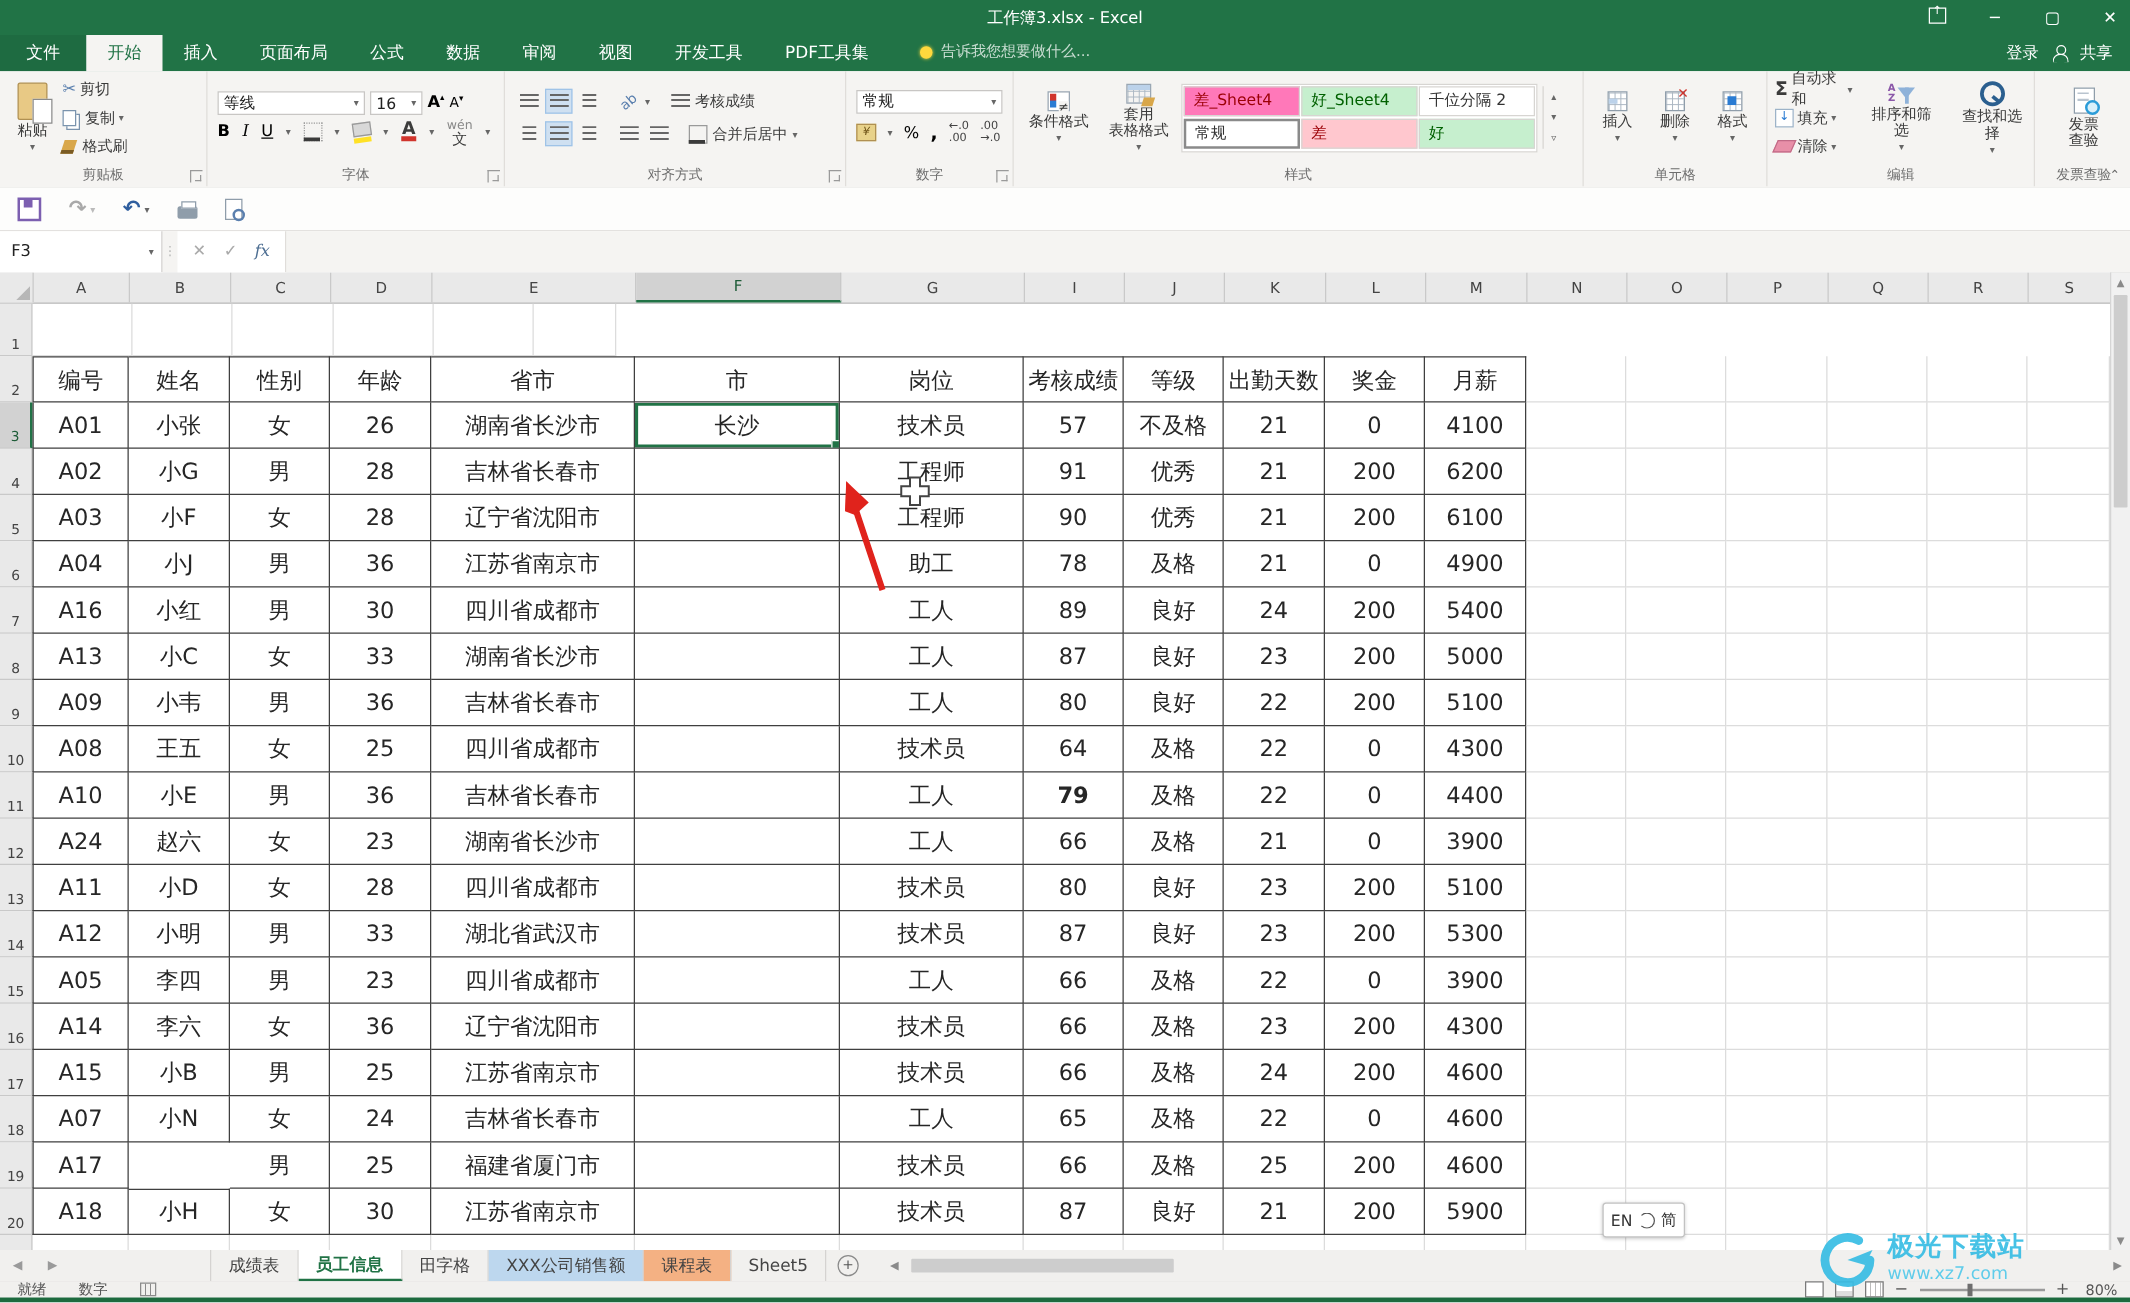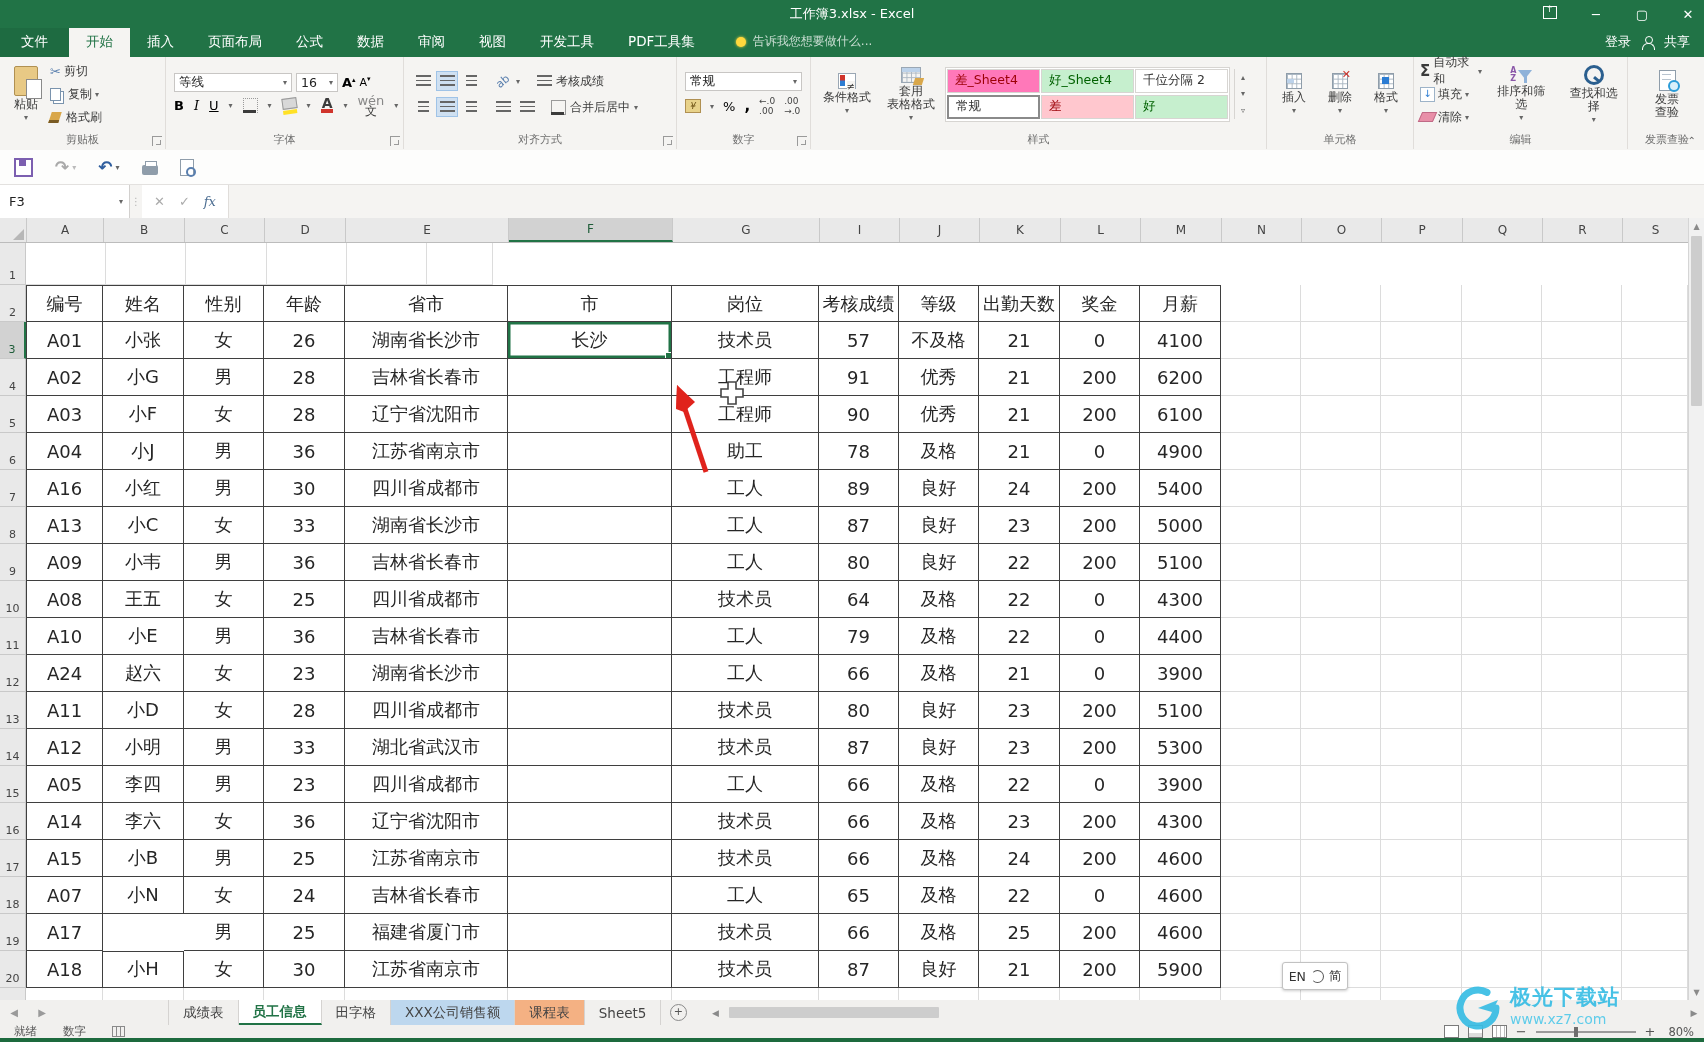--- a/index.html
+++ b/index.html
@@ -50,21 +50,21 @@
      border:1px solid #8f9daa;background-color:#fff;position:relative;}
   .ic-grid.del:after{content:"✕";position:absolute;right:-4px;top:-6px;color:#d0342c;font-size:11px;font-weight:bold;}
   .ic-grid.ins:after{content:"";position:absolute;left:0;top:5px;width:7px;height:4px;background:#bcd2ea;}
   .ic-grid.fmt:after{content:"";position:absolute;left:3px;top:3px;width:7px;height:7px;background:#2b7cd3;}
   .ic-border{width:13px;height:13px;border:1px dotted #9a9a9a;position:relative;}
   .ic-border:after{content:"";position:absolute;left:-1px;bottom:-1px;width:13px;height:3px;background:#3b3b3b;}
   .ic-paint{width:13px;height:9px;background:#d8d8d8;border:1px solid #9a9a9a;transform:rotate(-8deg);position:relative;margin-top:-4px;}
   .ic-paint:after{content:"";position:absolute;left:-1px;bottom:-6px;width:14px;height:4px;background:#ffe126;}
   .ic-A{font-size:14px;font-weight:bold;color:#3b3b3b;line-height:11px;border-bottom:4px solid #d0342c;padding:0 1px;}
   .ic-wen{font-size:12px;color:#3b3b3b;line-height:10px;text-align:center;}
-  .ic-wen small{display:block;font-size:13px;color:#888;}
+  .ic-wen small{display:block;font-size:10px;color:#888;}
   .ic-lines{width:15px;height:12px;background:repeating-linear-gradient(#666 0 1.6px,transparent 1.6px 4.6px);}
   .ic-lines.short{width:11px;}
   .ic-sigma{font-size:15px;font-weight:bold;color:#3b3b3b;line-height:14px;}
   .ic-filldown{width:13px;height:13px;border:1px solid #9db3c8;color:#2b7cd3;font-size:10px;line-height:12px;text-align:center;background:#fff;}
   .ic-eraser{width:13px;height:8px;background:#e88fa8;transform:skewX(-24deg);border:1px solid #c06a86;}
   .ic-az{font-size:8px;font-weight:bold;color:#8a57a8;line-height:8px;text-align:center;}
   .ic-funnel{width:0;height:0;border-left:7px solid transparent;border-right:7px solid transparent;border-top:9px solid #8fb2d9;position:relative;}
   .ic-funnel:after{content:"";position:absolute;left:-1.5px;top:-9px;width:3px;height:13px;background:#8fb2d9;}
   .ic-mag{width:9px;height:9px;border:2px solid #2b5f8f;border-radius:50%;position:relative;}
   .ic-mag:after{content:"";position:absolute;left:8px;top:8px;width:7px;height:2.5px;background:#2b5f8f;transform:rotate(40deg);transform-origin:0 0;}
@@ -690,21 +690,21 @@
       </div>
       <div class="grow" style="height: 37px;">
         <div class="rowhdr">11</div>
         <div class="cell tbl c0" style="width: 77px;">A10</div>
         <div class="cell tbl" style="width: 81px;">小E</div>
         <div class="cell tbl" style="width: 80px;">男</div>
         <div class="cell tbl" style="width: 81px;">36</div>
         <div class="cell tbl" style="width: 163px;">吉林省长春市</div>
         <div class="cell tbl" style="width: 164px;"></div>
         <div class="cell tbl" style="width: 147px;">工人</div>
-        <div class="cell tbl" style="width: 80px;">79</div>
+        <div class="cell tbl" style="width: 80px; font-weight: bold;">79</div>
         <div class="cell tbl" style="width: 80px;">及格</div>
         <div class="cell tbl" style="width: 81px;">22</div>
         <div class="cell tbl" style="width: 80px;">0</div>
         <div class="cell tbl" style="width: 81px;">4400</div>
         <div class="cell gcell" style="width: 80px;"></div>
         <div class="cell gcell" style="width: 80px;"></div>
         <div class="cell gcell" style="width: 81px;"></div>
         <div class="cell gcell" style="width: 80px;"></div>
         <div class="cell gcell" style="width: 80px;"></div>
         <div class="cell gcell" style="width: 66px;"></div>

